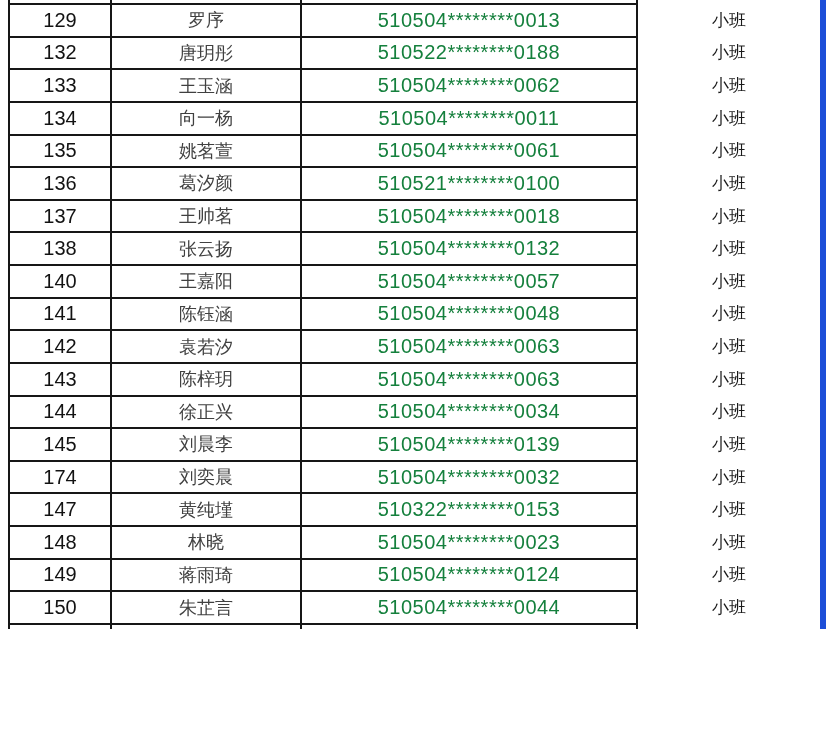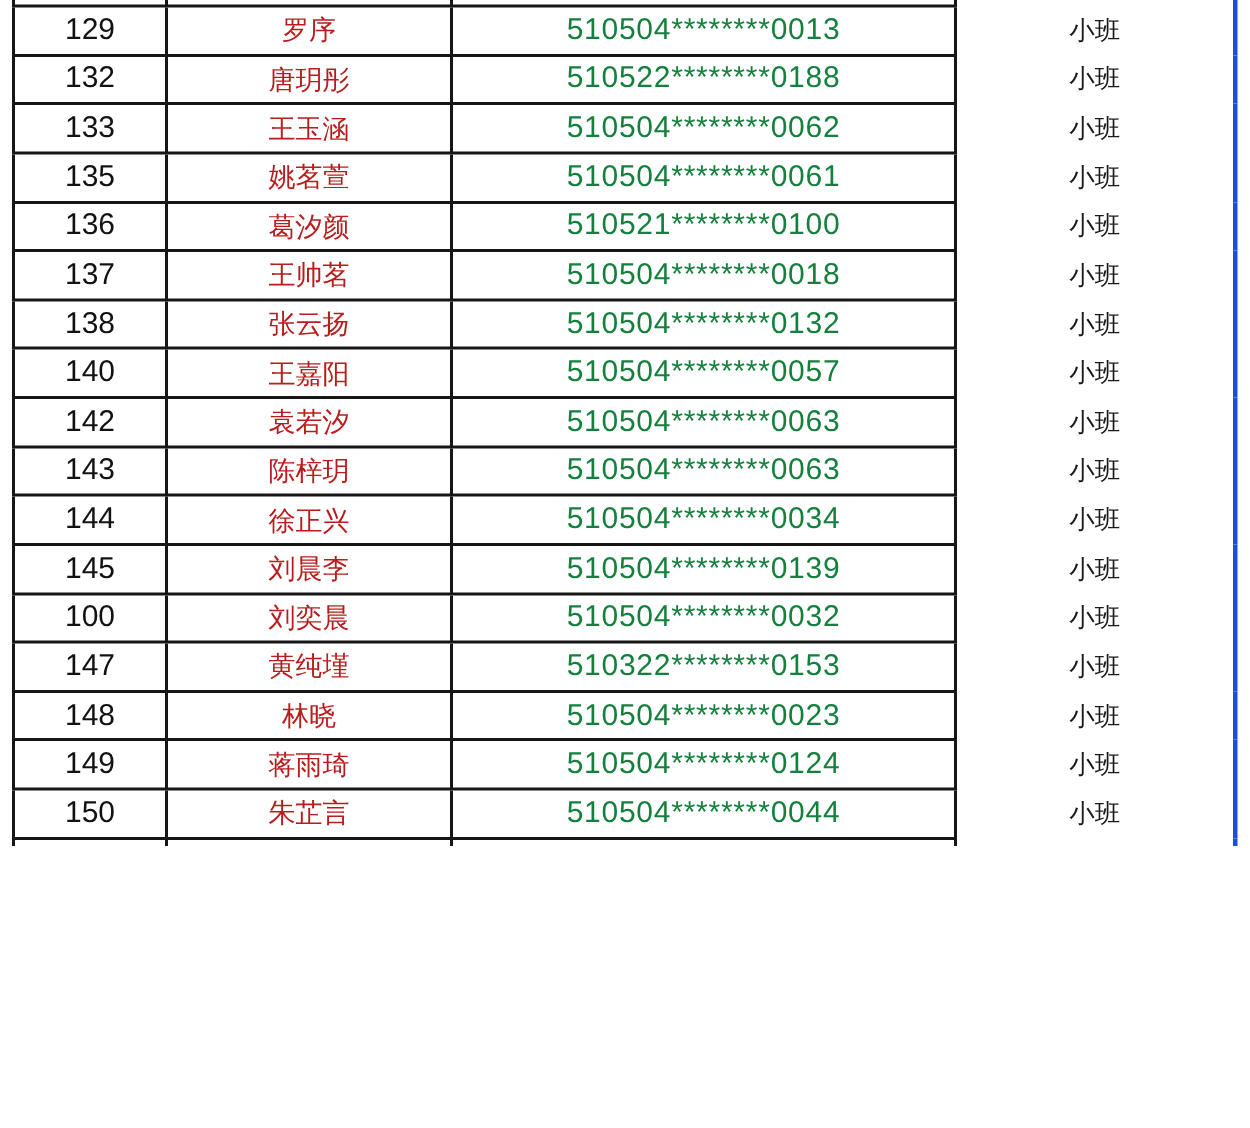--- a/index.html
+++ b/index.html
@@ -26,21 +26,21 @@
   }
   table.roster td {
     padding: 0;
     margin: 0;
     border-left: 2px solid #161616;
     text-align: center;
     vertical-align: middle;
     overflow: hidden;
   }
   table.roster td:last-child {
-    border-right: 3px solid #1d4ed8;
+    border-right: 6px solid #1d4ed8;
   }
   
   tr.stub-top {
     height: 4px;
   }
   tr.stub-top td {
     font-size: 0;
     line-height: 0;
   }
   
@@ -75,21 +75,21 @@
   }
   
   td.c1 {
     font-family: "Liberation Sans", sans-serif;
     font-size: 20px;
     color: #121212;
   }
   td.c2 {
     font-family: Liberation Serif, serif;
     font-size: 18px;
-    color: #b91c1c;
+    color: #404040;
   }
   td.c3 {
     font-family: "Liberation Sans", sans-serif;
     font-size: 20px;
     letter-spacing: 0.5px;
     color: #15803d;
   }
   td.c4 {
     font-family: "Liberation Serif", serif;
     font-size: 17px;
@@ -128,20 +128,26 @@
         <td class="c3">510522********0188</td>
         <td class="c4">小班</td>
       </tr>
         <tr class="row">
         <td class="c1">133</td>
         <td class="c2">王玉涵</td>
         <td class="c3">510504********0062</td>
         <td class="c4">小班</td>
       </tr>
         <tr class="row">
+        <td class="c1">134</td>
+        <td class="c2">向一杨</td>
+        <td class="c3">510504********0011</td>
+        <td class="c4">小班</td>
+      </tr>
+        <tr class="row">
         <td class="c1">135</td>
         <td class="c2">姚茗萱</td>
         <td class="c3">510504********0061</td>
         <td class="c4">小班</td>
       </tr>
         <tr class="row">
         <td class="c1">136</td>
         <td class="c2">葛汐颜</td>
         <td class="c3">510521********0100</td>
         <td class="c4">小班</td>
@@ -158,20 +164,26 @@
         <td class="c3">510504********0132</td>
         <td class="c4">小班</td>
       </tr>
         <tr class="row">
         <td class="c1">140</td>
         <td class="c2">王嘉阳</td>
         <td class="c3">510504********0057</td>
         <td class="c4">小班</td>
       </tr>
         <tr class="row">
+        <td class="c1">141</td>
+        <td class="c2">陈钰涵</td>
+        <td class="c3">510504********0048</td>
+        <td class="c4">小班</td>
+      </tr>
+        <tr class="row">
         <td class="c1">142</td>
         <td class="c2">袁若汐</td>
         <td class="c3">510504********0063</td>
         <td class="c4">小班</td>
       </tr>
         <tr class="row">
         <td class="c1">143</td>
         <td class="c2">陈梓玥</td>
         <td class="c3">510504********0063</td>
         <td class="c4">小班</td>
@@ -182,21 +194,21 @@
         <td class="c3">510504********0034</td>
         <td class="c4">小班</td>
       </tr>
         <tr class="row">
         <td class="c1">145</td>
         <td class="c2">刘晨李</td>
         <td class="c3">510504********0139</td>
         <td class="c4">小班</td>
       </tr>
         <tr class="row">
-        <td class="c1">100</td>
+        <td class="c1">174</td>
         <td class="c2">刘奕晨</td>
         <td class="c3">510504********0032</td>
         <td class="c4">小班</td>
       </tr>
         <tr class="row">
         <td class="c1">147</td>
         <td class="c2">黄纯墐</td>
         <td class="c3">510322********0153</td>
         <td class="c4">小班</td>
       </tr>

